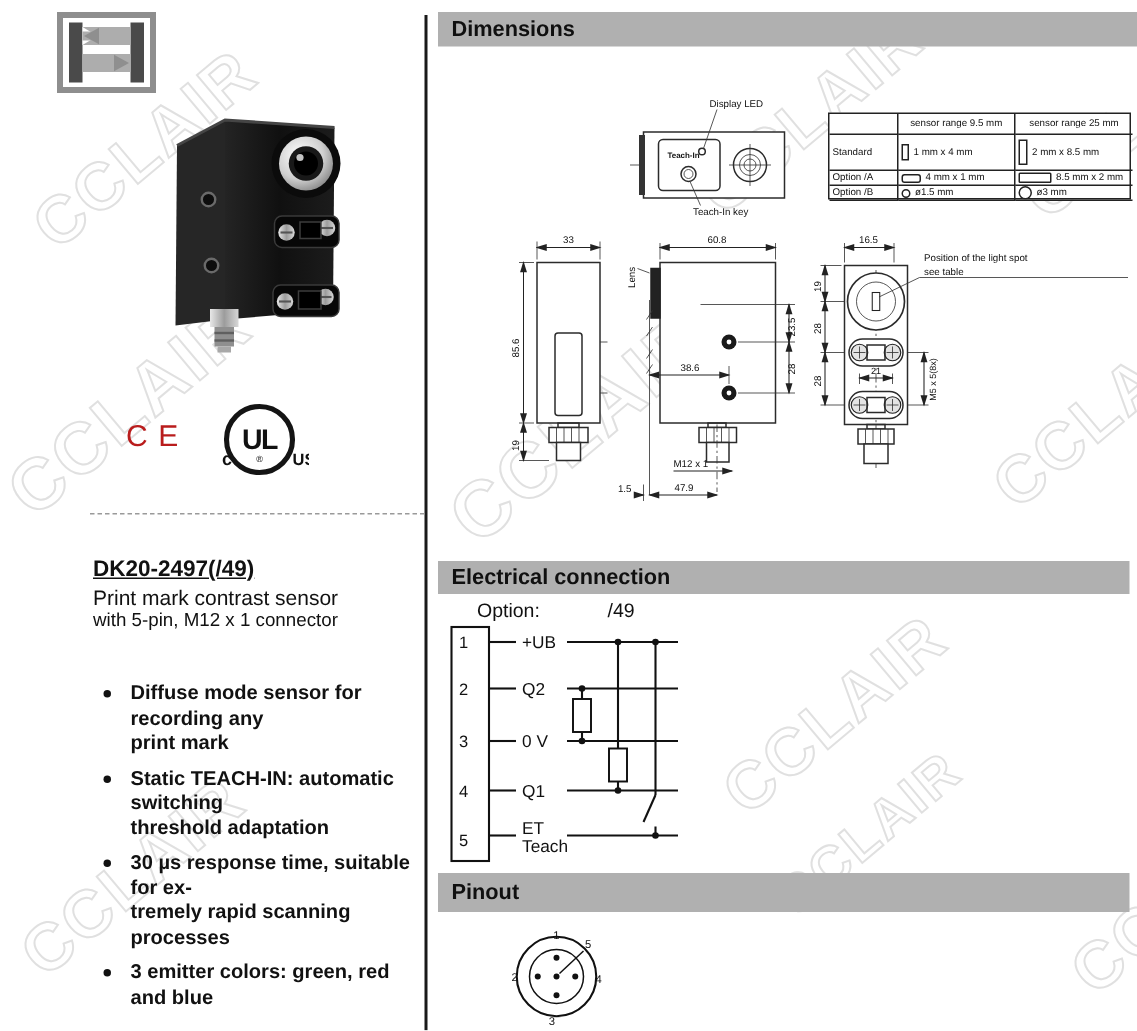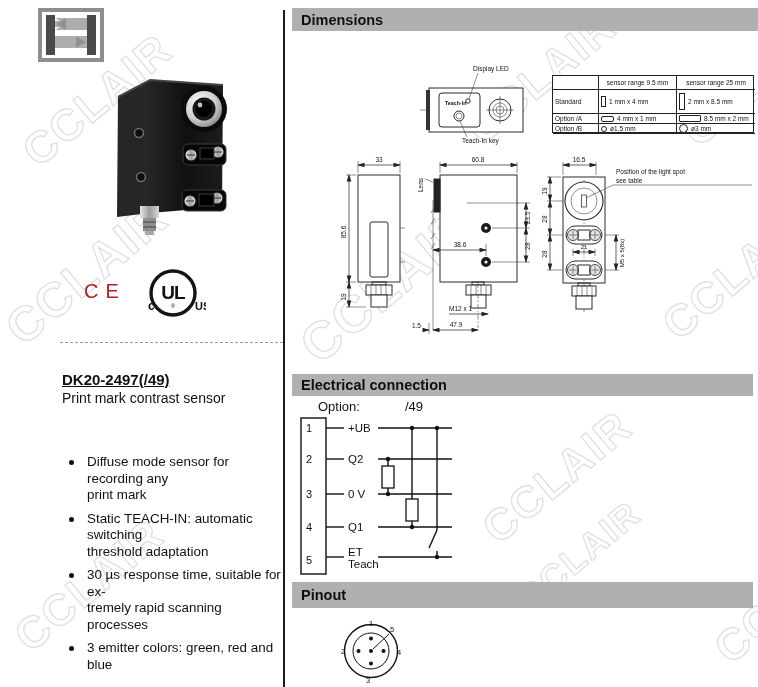--- a/index.html
+++ b/index.html
@@ -17,21 +17,21 @@
 
   .divider{position:absolute;left:283px;top:10px;width:2px;height:677px;background:#1a1a1a;}
   .dashline{position:absolute;left:60px;top:342px;width:223px;border-top:1px dashed #9a9a9a;}
 
   .t-code{position:absolute;left:62px;top:371px;font-size:15px;font-weight:bold;text-decoration:underline;}
   .t-desc1{position:absolute;left:62px;top:390px;font-size:14px;}
   .t-desc2{position:absolute;left:62px;top:406px;font-size:12.5px;}
 
   ul.features{position:absolute;left:62px;top:454px;width:221px;margin:0;padding:0;list-style:none;}
   ul.features li{position:relative;padding-left:25px;margin-bottom:7px;
-                 font-size:13.4px;line-height:16.5px;white-space:pre-line;}
+                 font-size:13.4px;line-height:16.5px;white-space:pre-line;font-weight:bold;}
   ul.features li::before{content:"";position:absolute;left:7px;top:6px;width:5px;height:5px;
                  border-radius:50%;background:#111;}
 
   .ce{position:absolute;left:84px;top:280px;font-size:20px;letter-spacing:7px;color:#b91c1c;}
 
   
   .spot-table{position:absolute;left:552px;top:75px;width:202px;height:58px;
       display:grid;grid-template-columns:46px 78px 78px;grid-template-rows:14px 24px 10px 10px;
       border:1px solid #222;font-size:6.5px;box-sizing:border-box;background:#fff;}
   .spot-table div{border-right:1px solid #222;border-bottom:1px solid #222;
@@ -143,20 +143,21 @@
     <circle cx="33" cy="27" r="22" fill="none" stroke="#141414" stroke-width="3.4"></circle>
     <text x="33" y="33" font-size="19" font-weight="bold" text-anchor="middle" letter-spacing="-1">UL</text>
     <text x="33" y="42" font-size="6" text-anchor="middle">®</text>
     <text x="8" y="44" font-size="12" font-weight="bold">c</text>
     <text x="55" y="44" font-size="11" font-weight="bold">US</text>
   </svg>
 
   <div class="dashline"></div>
   <div class="t-code">DK20-2497(/49)</div>
   <div class="t-desc1">Print mark contrast sensor</div>
+  <div class="t-desc2">with 5-pin, M12 x 1 connector</div>
 
   <ul class="features">
     <li>Diffuse mode sensor for recording any
 print mark</li>
     <li>Static TEACH-IN: automatic switching
 threshold adaptation</li>
     <li>30 µs response time, suitable for ex-
 tremely rapid scanning processes</li>
     <li>3 emitter colors: green, red and blue</li>
   </ul>

